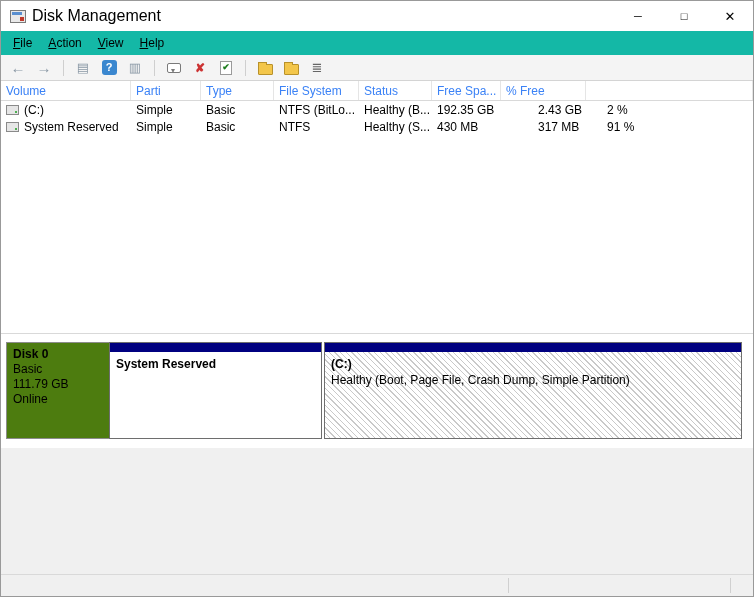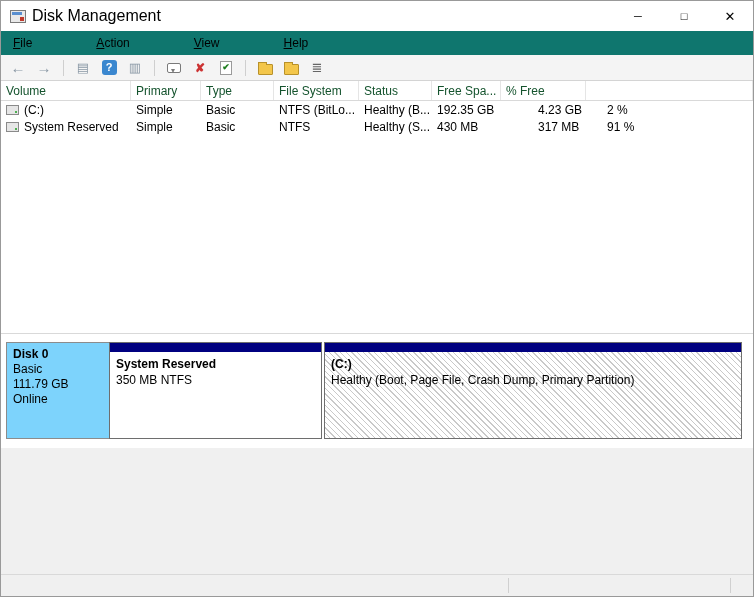--- a/index.html
+++ b/index.html
@@ -17,21 +17,21 @@
               background:#e9e9e9; border:1px solid #7a7a7a; flex:0 0 auto; }
   .app-icon::before { content:""; position:absolute; left:1px; top:1px; width:10px; height:3px; background:#5a8fd0; }
   .app-icon::after  { content:""; position:absolute; right:1px; bottom:1px; width:4px; height:4px; background:#c0392b; }
   .title-text { font-size:16px; }
   .caption-buttons { margin-left:auto; display:flex; height:100%; }
   .cap-btn { width:46px; height:100%; display:flex; align-items:center; justify-content:center;
              font-size:11px; color:#000; cursor:default; }
   .cap-btn.close { font-size:13px; }
 
   
-  .menubar { height:24px; background:#0f766e; display:flex; align-items:center; padding-left:4px;gap:48px; }
+  .menubar { height:24px; background:#14b8a6; display:flex; align-items:center; padding-left:4px; }
   .menu-item { padding:4px 8px; }
 
   
   .toolbar { height:26px; background:#f4f4f4; border-bottom:1px solid #d4d4d4;
              display:flex; align-items:center; padding-left:8px; gap:8px; }
   .tb-btn { width:18px; height:18px; display:flex; align-items:center; justify-content:center;
             font-size:13px; line-height:1; }
   .tb-sep { width:1px; height:16px; background:#cfcfcf; margin:0 2px; }
   .g-arrow { color:#8a98a5; font-size:15px; font-weight:bold; }
   .g-pane  { color:#8a98a5; font-size:13px; }
@@ -49,35 +49,35 @@
               border-left-width:2px; border-right-width:2px; }
   .g-folder { width:15px; height:11px; background:#f3c64a; border:1px solid #b8912a;
               border-radius:1px; position:relative; margin-top:3px; }
   .g-folder::before { content:""; position:absolute; top:-3px; left:-1px; width:7px; height:2px;
               background:#f3c64a; border:1px solid #b8912a; border-bottom:none; }
 
   
   .list-pane { position:absolute; top:80px; left:0; width:100%; height:252px; background:#fff; }
   .lv-header { display:flex; height:20px; border-bottom:1px solid #d9d9d9; }
   .lv-col { padding:3px 0 0 5px; border-right:1px solid #e5e5e5;
-            overflow:hidden; white-space:nowrap; color:#14532d; }
+            overflow:hidden; white-space:nowrap; color:#3b82f6; }
   .w0{width:130px}.w1{width:70px}.w2{width:73px}.w3{width:85px}
   .w4{width:73px}.w5{width:101px}.w6{width:69px}.w7{width:85px}
   .lv-fill { flex:1; }
   .lv-row { display:flex; height:17px; align-items:center; }
   .lv-cell { padding-left:5px; overflow:hidden; white-space:nowrap; display:flex; align-items:center; }
   .drive-icon { display:inline-block; width:13px; height:10px; background:#e6e6e6;
                 border:1px solid #8a8a8a; margin-right:5px; position:relative; flex:0 0 auto; }
   .drive-icon::after { content:""; position:absolute; right:1px; bottom:1px; width:2px; height:2px; background:#4caf50; }
 
   
   .graph-pane { position:absolute; top:332px; left:0; width:100%; height:115px;
                 background:#fff; border-top:1px solid #d9d9d9; }
   .disk-panel { position:absolute; left:5px; top:8px; width:124px; height:97px;
-                background:#7dd3fc; border:1px solid #8c8c8c; padding:4px 6px; line-height:15px; }
+                background:#4d7c0f; border:1px solid #8c8c8c; padding:4px 6px; line-height:15px; }
   .disk-name { font-weight:bold; }
   .partition { position:absolute; top:8px; height:97px; border:1px solid #6e6e6e; background:#fff; }
   .part-sr { left:108px; width:213px; }
   .part-c  { left:323px; width:418px; }
   .part-bar { height:9px; width:100%; }
   .part-body { padding:4px 6px 0 6px; line-height:16px; overflow:hidden; white-space:nowrap;
                height:calc(100% - 9px); }
   .part-c .part-body {
     background:repeating-linear-gradient(45deg,#ffffff 0,#ffffff 3px,#c9c9c9 3px,#c9c9c9 4px);
   }
@@ -156,40 +156,40 @@
         <span class="g-folder"></span>
       </span>
     <span class="tb-btn">
         <span class="g-list">≣</span>
       </span>
   </div>
 
   <div class="list-pane">
     <div class="lv-header">
       <span class="lv-col w0">Volume</span>
-      <span class="lv-col w1">Primary</span>
+      <span class="lv-col w1">Parti</span>
       <span class="lv-col w2">Type</span>
       <span class="lv-col w3">File System</span>
       <span class="lv-col w4">Status</span>
       <span class="lv-col w6">Free Spa...</span>
       <span class="lv-col w7">% Free</span>
       <span class="lv-col lv-fill"></span>
     </div>
 
     <div class="lv-row">
       <span class="lv-cell w0">
         <span class="drive-icon"></span>
         <span>(C:)</span>
       </span>
       <span class="lv-cell w1">Simple</span>
       <span class="lv-cell w2">Basic</span>
       <span class="lv-cell w3">NTFS (BitLo...</span>
       <span class="lv-cell w4">Healthy (B...</span>
       <span class="lv-cell w5">192.35 GB</span>
-      <span class="lv-cell w6">4.23 GB</span>
+      <span class="lv-cell w6">2.43 GB</span>
       <span class="lv-cell w7">2 %</span>
     </div>
 
     <div class="lv-row">
       <span class="lv-cell w0">
         <span class="drive-icon"></span>
         <span>System Reserved</span>
       </span>
       <span class="lv-cell w1">Simple</span>
       <span class="lv-cell w2">Basic</span>
@@ -207,29 +207,28 @@
       <div class="disk-name">Disk 0</div>
       <div>Basic</div>
       <div>111.79 GB</div>
       <div>Online</div>
     </div>
 
     <div class="partition part-sr">
       <div class="part-bar" style="background-color: rgb(0, 0, 128);"></div>
       <div class="part-body">
         <div class="part-title">System Reserved</div>
-        <div>350 MB NTFS</div>
       </div>
     </div>
 
     <div class="partition part-c">
       <div class="part-bar" style="background-color: rgb(0, 0, 128);"></div>
       <div class="part-body">
         <div class="part-title">(C:)</div>
-        <div>Healthy (Boot, Page File, Crash Dump, Primary Partition)</div>
+        <div>Healthy (Boot, Page File, Crash Dump, Simple Partition)</div>
       </div>
     </div>
 
   </div>
 
 
   <div class="statusbar">
     <span class="sb-div sb-div1"></span>
     <span class="sb-div sb-div2"></span>
   </div>

